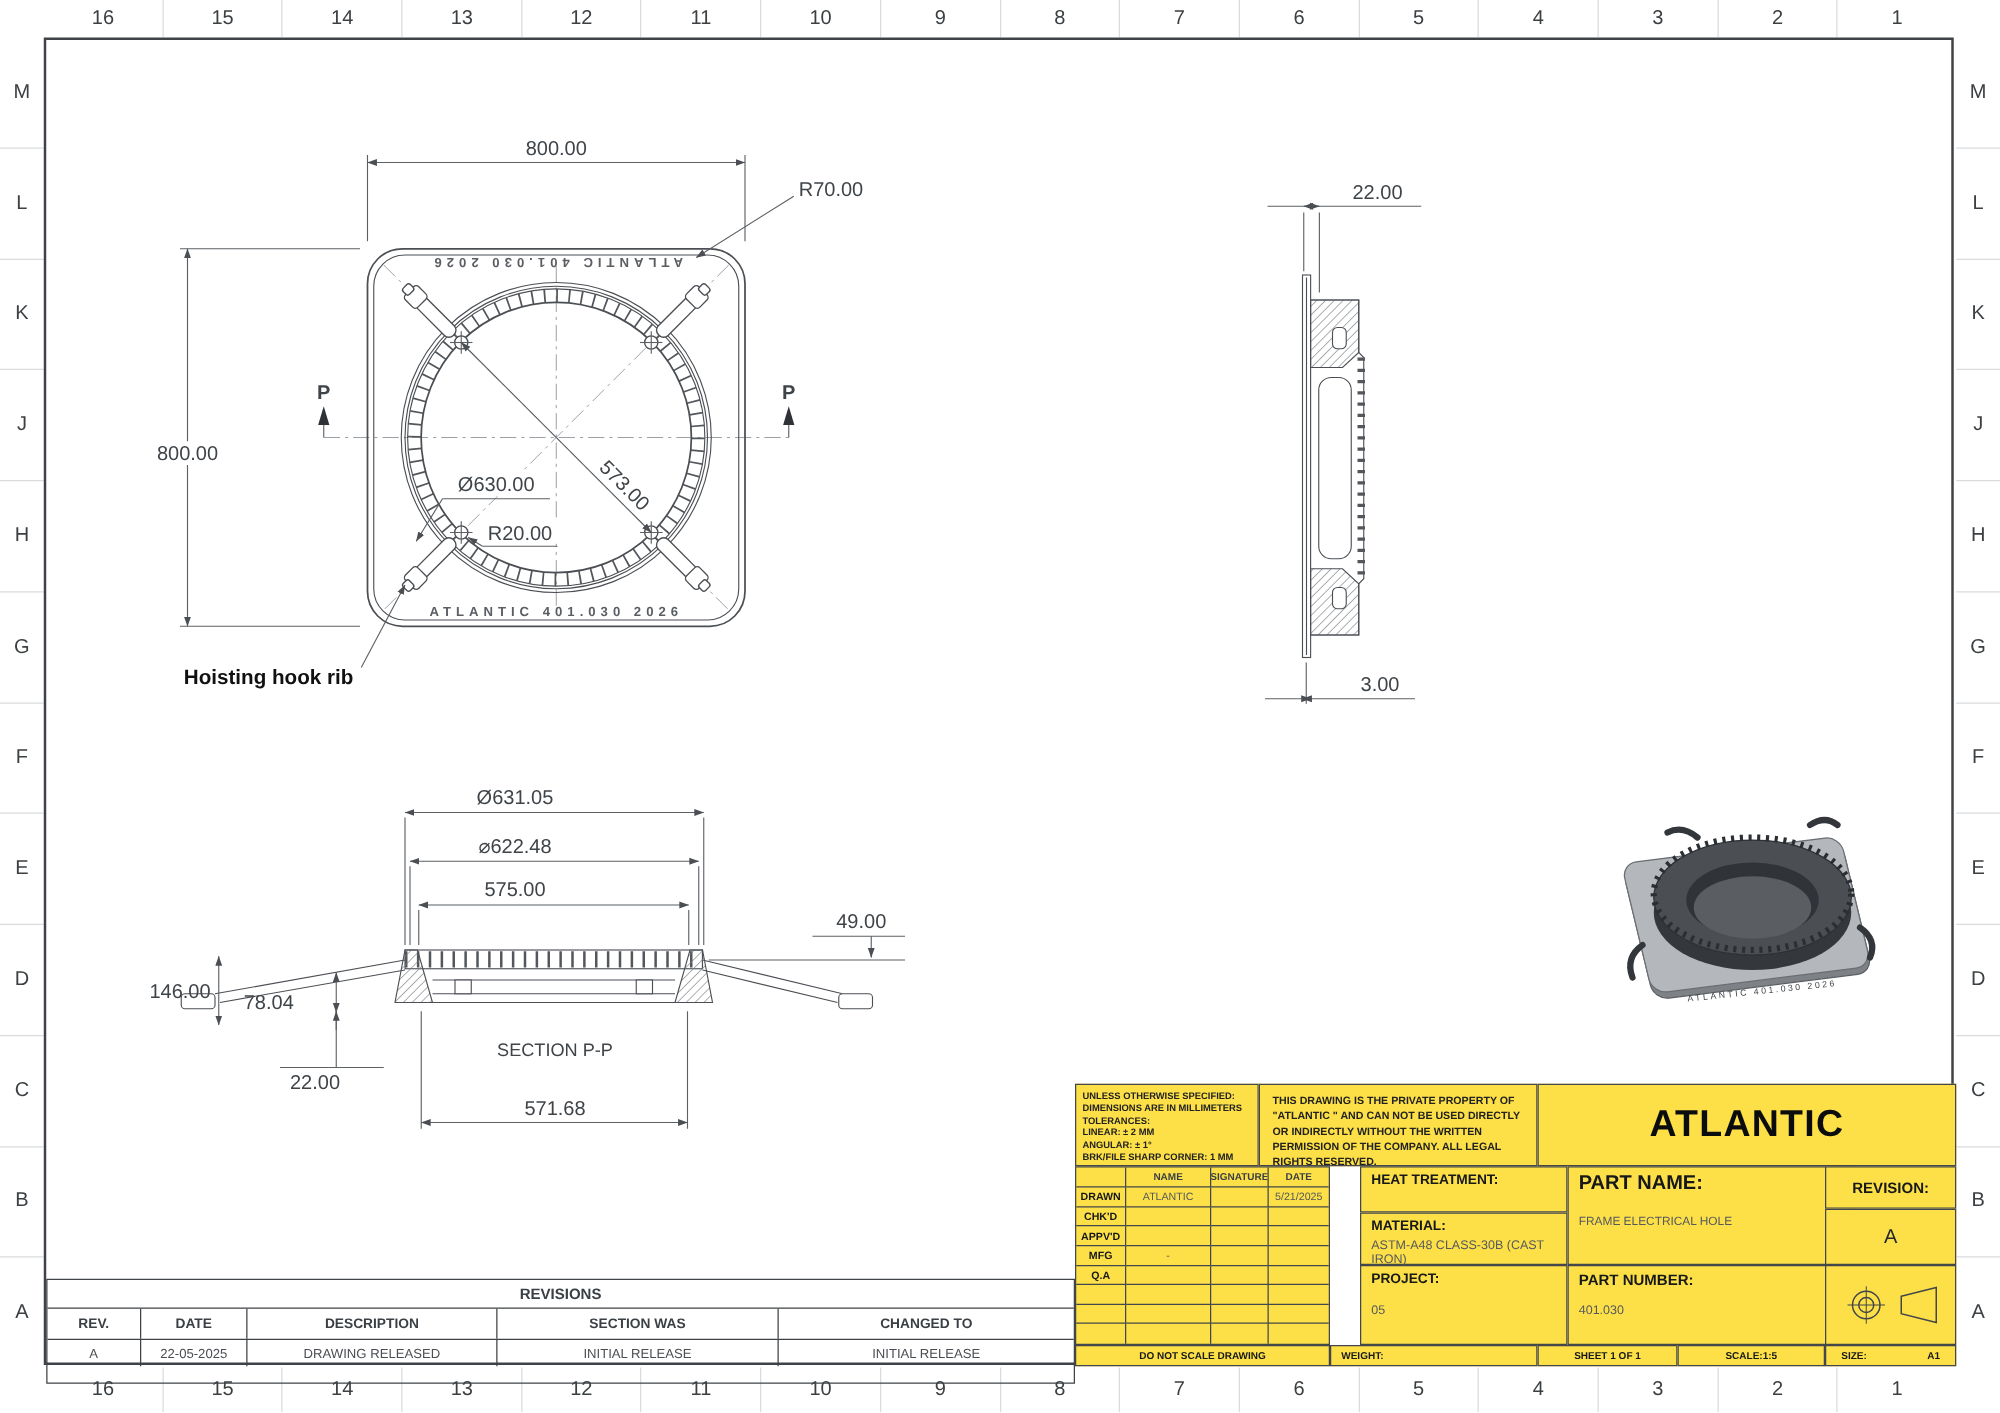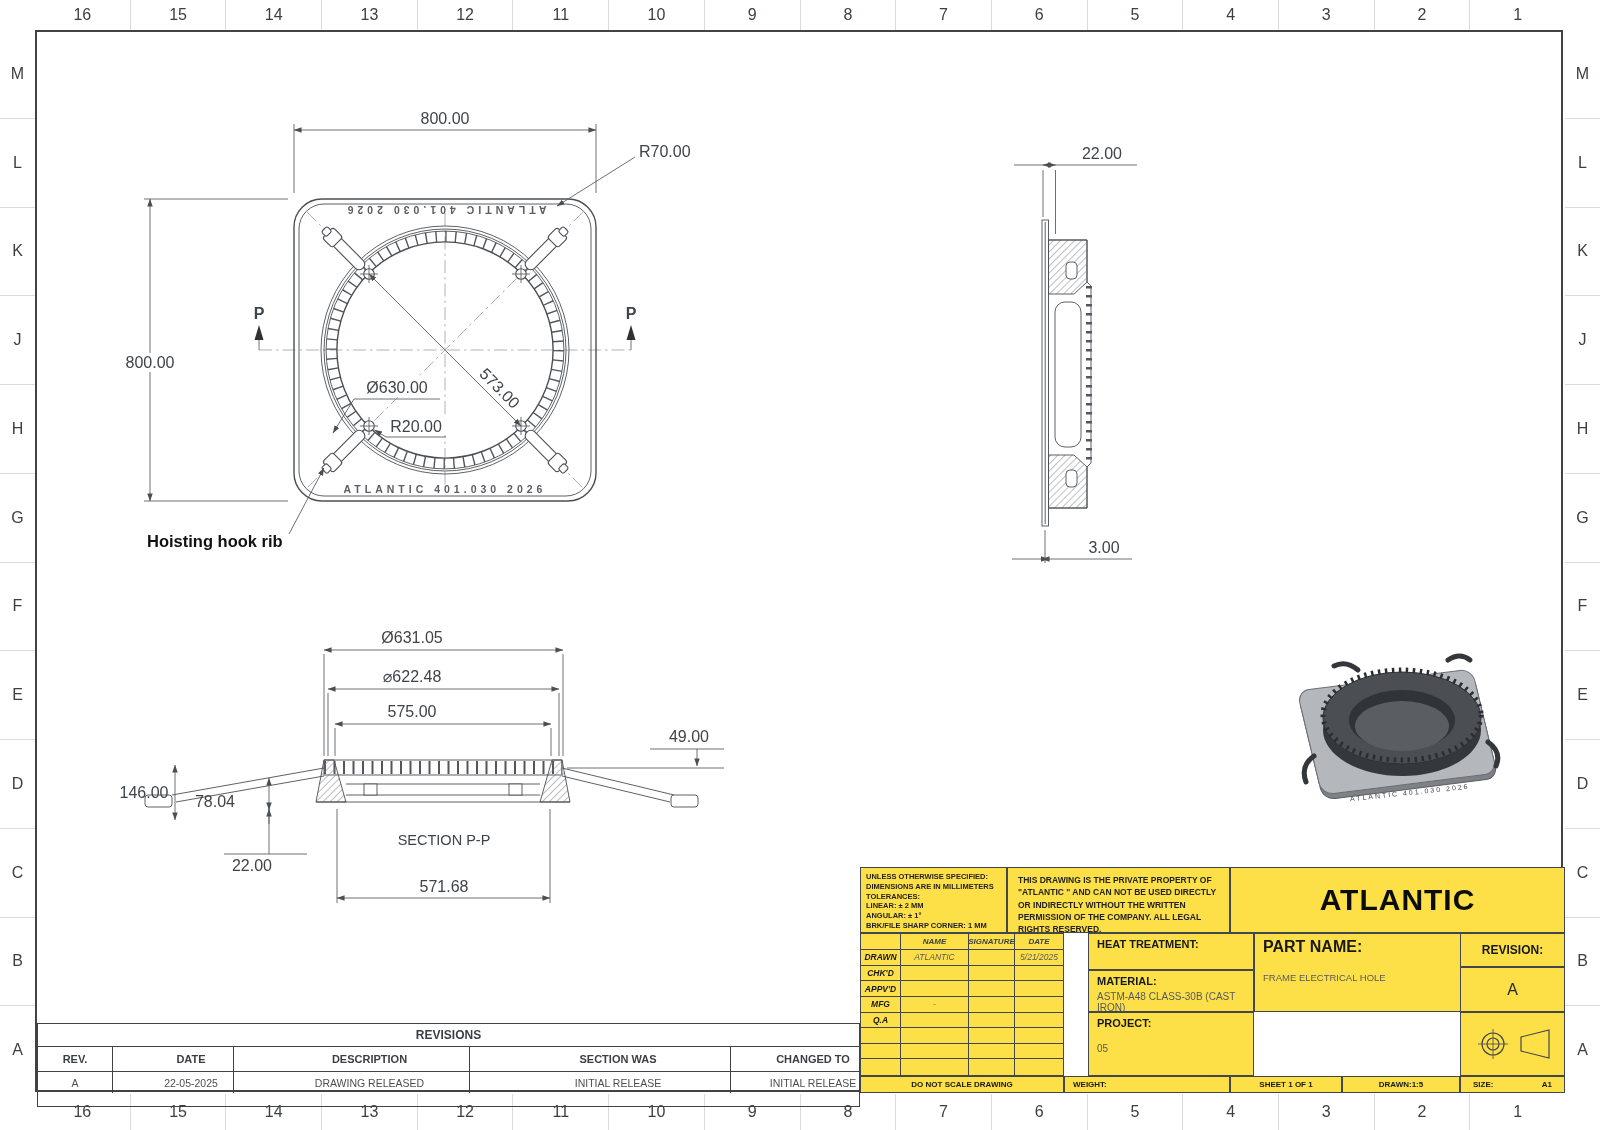--- a/index.html
+++ b/index.html
@@ -33,42 +33,42 @@
   text{fill:#3f4449;}
   .dimtxt{font-size:16px;}
   .engrave{font-size:10.5px;letter-spacing:4px;fill:#5a5e63;font-weight:600;}
   .boldlbl{font-size:16.5px;font-weight:bold;fill:#111;}
   .secttxt{font-size:14.5px;}
   
   .rev-table{position:absolute;left:0;top:991px;width:823px;height:84px;box-sizing:border-box;
              border:1.5px solid #3f4347;font-size:11px;}
   .rev-title{height:22px;border-bottom:1.5px solid #3f4347;display:flex;align-items:center;
              justify-content:center;font-weight:bold;font-size:12px;}
-  .rev-head,.rev-row{display:flex;height:24px;gap:36px;}
+  .rev-head,.rev-row{display:flex;height:24px;}
   .rev-head{border-bottom:1.5px solid #3f4347;font-weight:bold;}
   .rev-row{height:21px;font-size:10.5px;color:#4a4e53;}
   .rev-c{display:flex;align-items:center;justify-content:center;border-right:1px solid #3f4347;box-sizing:border-box;}
   .rev-c:last-child{border-right:none;}
   .rc0{width:75px;}.rc1{width:85px;}.rc2{width:200px;}.rc3{width:225px;}.rc4{flex:1;}
   
   .tb{position:absolute;left:823px;top:835px;width:705px;height:226px;box-sizing:border-box;}
   .tb-cell{position:absolute;border:1px solid #43474b;box-sizing:border-box;background:#fde047;}
   .tol{font-size:7.5px;font-weight:bold;line-height:1.3;padding:4px 5px;color:#222;}
   .prop{font-size:8.5px;font-weight:bold;line-height:1.45;padding:6px 10px;color:#222;}
   .logo{display:flex;align-items:center;justify-content:center;font-size:30px;font-weight:bold;
         color:#0b0c0d;letter-spacing:1px;}
   .lbl{font-size:11px;font-weight:bold;color:#16181a;}
   .val{font-size:10px;color:#55595e;}
   .pad{padding:4px 8px;margin-left:24px;}
   .ap-head,.ap-row{display:flex;}
   .ap-head{height:16px;font-size:8px;font-weight:bold;}
   .ap-rows{display:flex;flex-direction:column;position:absolute;top:16px;bottom:0;left:0;right:0;}
   .ap-row{flex:1;font-size:8.5px;color:#55595e;}
   .ap-c{display:flex;align-items:center;justify-content:center;border-right:1px solid #43474b;
-        border-bottom:1px solid #43474b;box-sizing:border-box;overflow:hidden;font-style:italic;}
+        border-bottom:1px solid #43474b;box-sizing:border-box;overflow:hidden;}
   .ap-c:last-child{border-right:none;}
   .ap-row:last-child .ap-c{border-bottom:none;}
   .ap-c0{width:40px;font-weight:bold;color:#16181a;}
   .ap-c1{width:68px;}.ap-c2{width:46px;}.ap-c3{flex:1;}
   .ap-head .ap-c{border-bottom:1px solid #43474b;}
   .bcell{display:flex;align-items:center;font-size:8px;font-weight:bold;color:#16181a;}
   .bcenter{justify-content:center;}
 </style>
 </head>
 <body>
@@ -468,39 +468,43 @@
       </div>
       <div class="tb-cell pad" style="left:204px;top:145px;width:166px;height:64px">
         <div class="lbl">PROJECT:</div>
         <div class="val" style="margin-top:14px">05</div>
       </div>
 
       <div class="tb-cell pad" style="left:370px;top:66px;width:230px;height:79px">
         <div class="lbl" style="font-size:16px">PART NAME:</div>
         <div class="val" style="margin-top:16px;font-size:9.5px">FRAME ELECTRICAL HOLE</div>
       </div>
+      <div class="tb-cell pad" style="left:370px;top:145px;width:230px;height:64px">
+        <div class="lbl" style="font-size:12px">PART NUMBER:</div>
+        <div class="val" style="margin-top:12px">401.030</div>
+      </div>
 
       <div class="tb-cell" style="left:600px;top:66px;width:105px;height:34px;display:flex;align-items:center;justify-content:center">
         <div class="lbl" style="font-size:12px">REVISION:</div>
       </div>
       <div class="tb-cell" style="left:600px;top:100px;width:105px;height:45px;display:flex;align-items:center;justify-content:center;font-size:16px;color:#26292c">A</div>
       <div class="tb-cell" style="left:600px;top:145px;width:105px;height:64px;display:flex;align-items:center;justify-content:center">
         <svg width="96" height="48" viewBox="0 0 96 48">
           <circle cx="28" cy="24" r="11" fill="none" stroke="#43474b" stroke-width="1.2"></circle>
           <circle cx="28" cy="24" r="6" fill="none" stroke="#43474b" stroke-width="1.2"></circle>
           <line x1="13" y1="24" x2="43" y2="24" stroke="#43474b" stroke-width="0.8"></line>
           <line x1="28" y1="9" x2="28" y2="39" stroke="#43474b" stroke-width="0.8"></line>
           <path d="M56,17 L84,10 L84,38 L56,31 Z" fill="none" stroke="#43474b" stroke-width="1.2"></path>
         </svg>
       </div>
 
       <div class="tb-cell bcell bcenter" style="left:0;top:209px;width:204px;height:17px">DO NOT SCALE DRAWING</div>
       <div class="tb-cell bcell" style="left:204px;top:209px;width:166px;height:17px;padding-left:8px">WEIGHT:</div>
       <div class="tb-cell bcell bcenter" style="left:370px;top:209px;width:112px;height:17px">SHEET 1 OF 1</div>
-      <div class="tb-cell bcell bcenter" style="left:482px;top:209px;width:118px;height:17px">DRAWN:1:5</div>
+      <div class="tb-cell bcell bcenter" style="left:482px;top:209px;width:118px;height:17px">SCALE:1:5</div>
       <div class="tb-cell bcell" style="left:600px;top:209px;width:105px;height:17px;justify-content:space-between;padding:0 12px">
         <span>SIZE:</span>
         <span>A1</span>
       </div>
     </div>
 
   </div>
 </div>
 
 </body></html>

